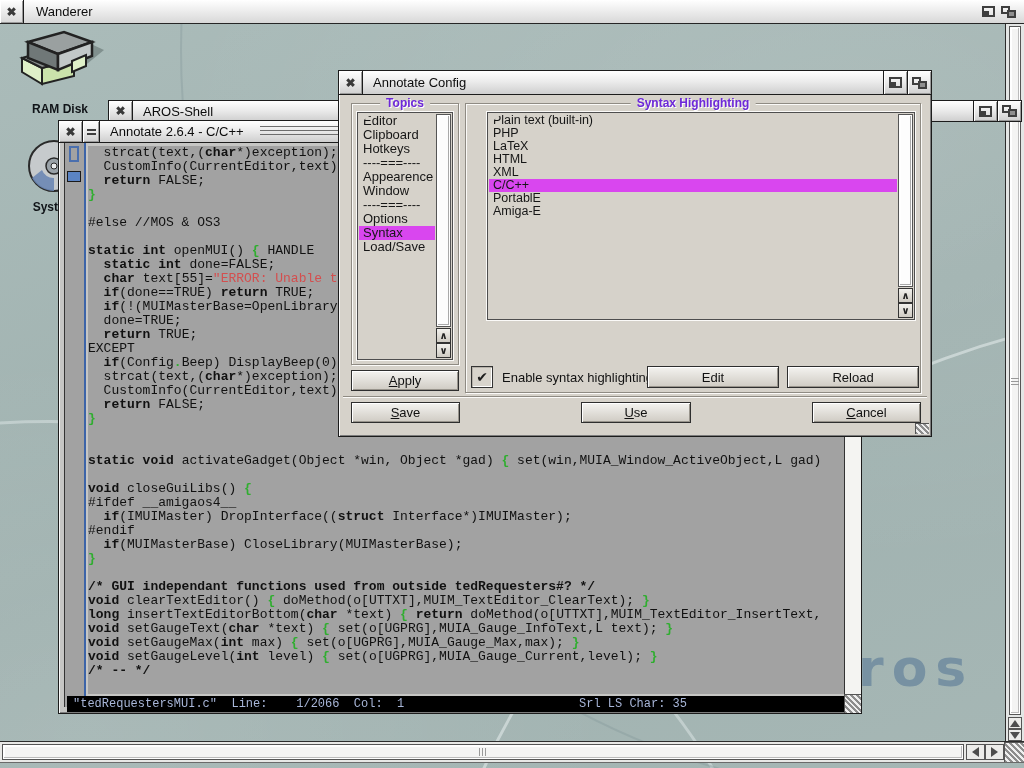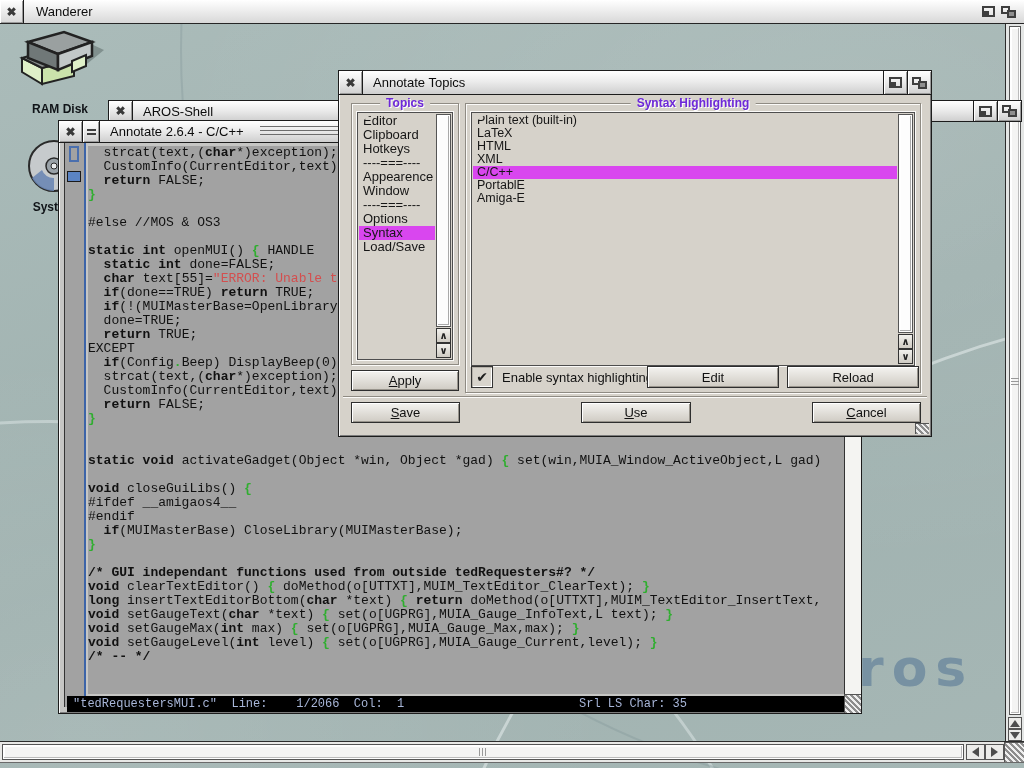--- a/index.html
+++ b/index.html
@@ -268,20 +268,21 @@
           <div class="cl"><span>  strcat(text,(</span><span class="k">char</span><span>*)exception);</span></div>
           <div class="cl"><span>  CustomInfo(CurrentEditor,text)</span></div>
           <div class="cl"><span>  </span><span class="k">return</span><span> FALSE;</span></div>
           <div class="cl"><span class="g">}</span></div>
           <div class="cl">&nbsp;</div>
           <div class="cl">&nbsp;</div>
           <div class="cl"><span class="k">static void</span><span> activateGadget(Object *win, Object *gad) </span><span class="g">{</span><span> set(win,MUIA_Window_ActiveObject,L gad)</span></div>
           <div class="cl">&nbsp;</div>
           <div class="cl"><span class="k">void</span><span> closeGuiLibs() </span><span class="g">{</span></div>
           <div class="cl"><span>#ifdef __amigaos4__</span></div>
+          <div class="cl"><span>  </span><span class="k">if</span><span>(IMUIMaster) DropInterface((</span><span class="k">struct</span><span> Interface*)IMUIMaster);</span></div>
           <div class="cl"><span>#endif</span></div>
           <div class="cl"><span>  </span><span class="k">if</span><span>(MUIMasterBase) CloseLibrary(MUIMasterBase);</span></div>
           <div class="cl"><span class="g">}</span></div>
           <div class="cl">&nbsp;</div>
           <div class="cl"><span class="b">/* GUI independant functions used from outside tedRequesters#? */</span></div>
           <div class="cl"><span class="k">void</span><span> clearTextEditor() </span><span class="g">{</span><span> doMethod(o[UTTXT],MUIM_TextEditor_ClearText); </span><span class="g">}</span></div>
           <div class="cl"><span class="k">long</span><span> insertTextEditorBottom(</span><span class="k">char</span><span> *text) </span><span class="g">{</span><span> </span><span class="k">return</span><span> doMethod(o[UTTXT],MUIM_TextEditor_InsertText,</span></div>
           <div class="cl"><span class="k">void</span><span> setGaugeText(</span><span class="k">char</span><span> *text) </span><span class="g">{</span><span> set(o[UGPRG],MUIA_Gauge_InfoText,L text); </span><span class="g">}</span></div>
           <div class="cl"><span class="k">void</span><span> setGaugeMax(</span><span class="k">int</span><span> max) </span><span class="g">{</span><span> set(o[UGPRG],MUIA_Gauge_Max,max); </span><span class="g">}</span></div>
           <div class="cl"><span class="k">void</span><span> setGaugeLevel(</span><span class="k">int</span><span> level) </span><span class="g">{</span><span> set(o[UGPRG],MUIA_Gauge_Current,level); </span><span class="g">}</span></div>
@@ -294,21 +295,21 @@
       </div>
       <div id="ed-grip" class="grip"></div>
     </div>
   </div>
 
   <div class="win" id="dialog">
     <div class="tbar">
       <div class="gad">
           <span>✖</span>
         </div>
-      <div class="ttext">Annotate Topics</div>
+      <div class="ttext">Annotate Config</div>
       <div style="flex:1"></div>
       <div class="gad right">
           <span class="zoomg">
             <i></i>
           </span>
         </div>
       <div class="gad right">
           <span class="depthg">
             <i class="b1"></i>
             <i class="b2"></i>
@@ -346,23 +347,24 @@
       <div class="btn" style="left:12px;top:275px;width:108px;height:21px;">
           <u>A</u>
           <span>p</span>
           <span>p</span>
           <span>l</span>
           <span>y</span>
         </div>
 
       <div class="group" style="left:126px;top:8px;width:456px;height:290px;">
         <div class="glabel">Syntax Highlighting</div>
-        <div class="listbox" style="left:5px;top:8px;right:5px;height:254px;">
+        <div class="listbox" style="left:21px;top:8px;right:5px;height:208px;">
           <div class="items">
               <div class="li-s">Plain text (built-in)</div>
+              <div class="li-s">PHP</div>
               <div class="li-s">LaTeX</div>
               <div class="li-s">HTML</div>
               <div class="li-s">XML</div>
               <div class="li-s sel">C/C++</div>
               <div class="li-s">PortablE</div>
               <div class="li-s">Amiga-E</div>
             </div>
           <div class="lb-track">
               <div class="lb-thumb"></div>
             </div>

